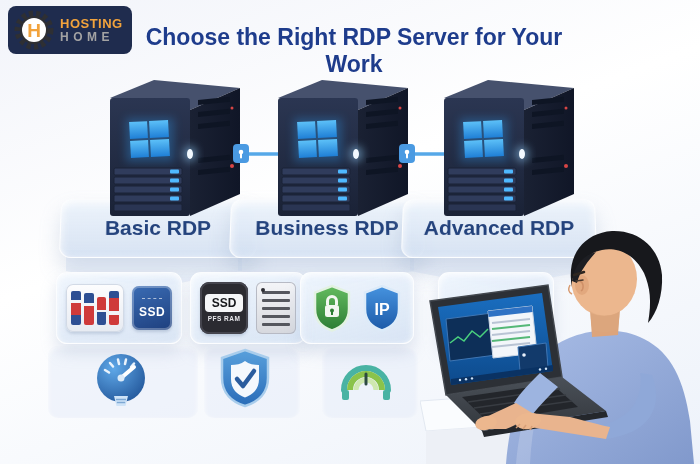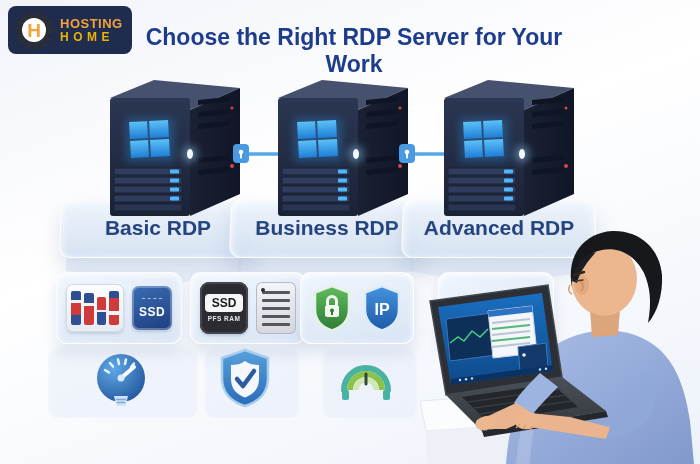--- a/index.html
+++ b/index.html
@@ -6,21 +6,21 @@
   .canvas{
     position:relative;width:700px;height:464px;overflow:hidden;
     font-family:"Liberation Sans",sans-serif;
     background:linear-gradient(160deg,#f2f4fa 0%,#ffffff 42%,#edf2fa 100%);
   }
   
   .logo{position:absolute;left:8px;top:6px;width:124px;height:48px;background:#1F2C4E;
     border-radius:8px;display:flex;align-items:center;gap:6px;padding:0 6px;box-sizing:border-box;z-index:6;}
   .logo-text{display:flex;flex-direction:column;line-height:1.05;}
   .logo-hosting{color:#F2A33C;font-weight:700;font-size:13px;letter-spacing:.5px;}
-  .logo-home{color:#eab308;font-weight:700;font-size:12px;letter-spacing:4.5px;}
+  .logo-home{color:#a3a3a3;font-weight:700;font-size:12px;letter-spacing:4.5px;}
   
   .title{position:absolute;left:118px;top:24px;width:472px;margin:0;text-align:center;
     font-size:23px;font-weight:700;color:#1E3C8C;z-index:6;}
   
   .platform{position:absolute;top:198px;height:58px;z-index:1;
     background:linear-gradient(180deg,rgba(236,243,251,.95),rgba(210,223,241,.88));
     border:1px solid rgba(255,255,255,.9);border-radius:12px;
     box-shadow:0 12px 20px rgba(140,160,195,.28), inset 0 3px 8px rgba(255,255,255,.95);
     transform:perspective(420px) rotateX(9deg);
     display:flex;align-items:center;justify-content:center;}

